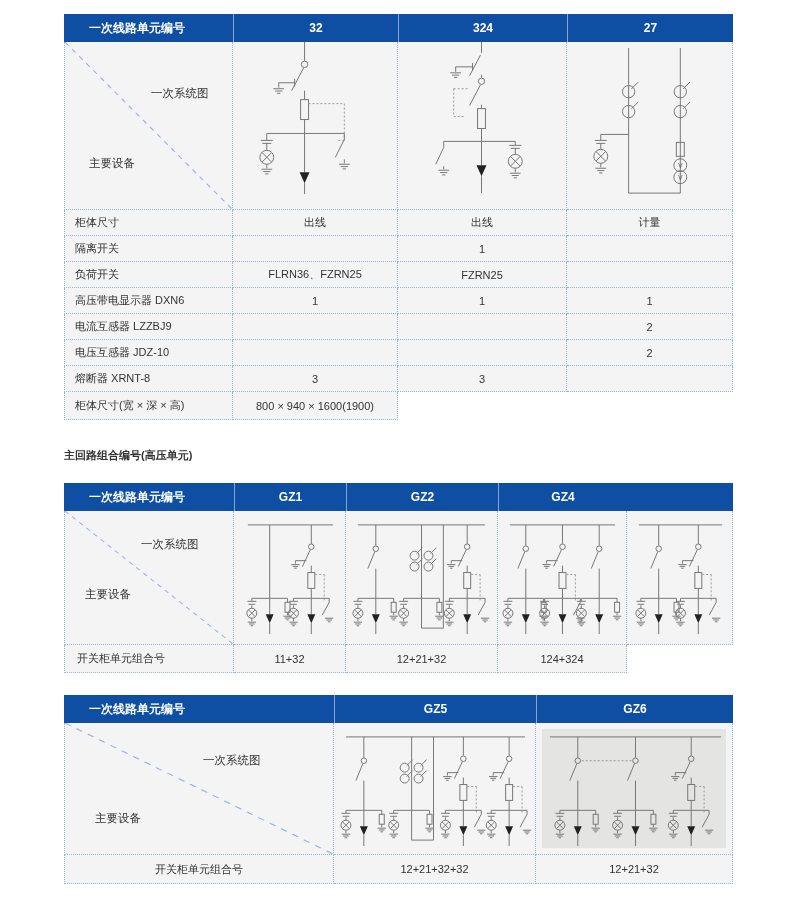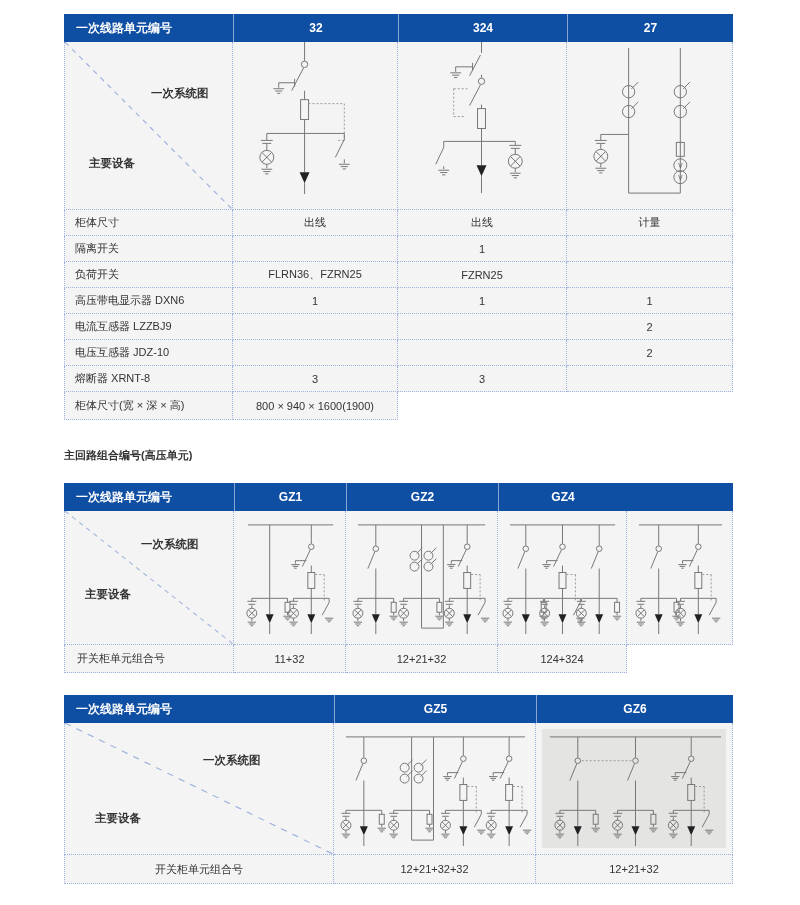--- a/index.html
+++ b/index.html
@@ -7,30 +7,30 @@
   body{width:800px;height:905px;position:relative;font-family:"Liberation Sans","DejaVu Sans",sans-serif;color:#333}
   .tbl{position:absolute;left:64px;width:669px}
   .row{display:grid}
   .t1 .row{grid-template-columns:169px 165px 169px 166px}
   .t2 .row{grid-template-columns:170px 112px 152px 129px 106px}
   .t3 .row{grid-template-columns:270px 202px 197px}
   .r26{height:26px}.r28{height:28px}.r29{height:29px}
   .rD1{height:168px}.rD2{height:134px}.rD3{height:132px}
   .hdr{background:#0e4ea3;color:#fff;font-size:12px;font-weight:600}
   .hdr>div{display:flex;align-items:center;height:100%}
-  .hl{padding-left:12px}
+  .hl{padding-left:25px}
   .hc{justify-content:center;border-left:1px solid rgba(255,255,255,.5)}
   .lc,.vc,.dc,.fc{background:#f4f4f4;border-right:1px dotted #9db2dd;border-bottom:1px dotted #9db2dd;font-size:11px;display:flex;align-items:center}
   .lc{padding-left:10px;border-left:1px dotted #9db2dd}
   .vc,.fc{justify-content:center}
   .fc-left{justify-content:flex-start;padding-left:12px}
   .dc{position:relative;display:block}
   .dlc{border-left:1px dotted #9db2dd}
   .dc svg{position:absolute;inset:0;width:100%;height:100%;display:block}
-  .dlbl{position:absolute;font-size:11.5px;color:#333;white-space:nowrap;font-weight:700}
+  .dlbl{position:absolute;font-size:11.5px;color:#333;white-space:nowrap;font-weight:400}
   .sec-title{position:absolute;left:64px;top:448px;font-size:11px;font-weight:600;color:#333}
 </style>
 </head>
 <body>
 
 <div class="tbl t1" style="top:14px">
   <div class="row r28 hdr">
     <div class="hl">一次线路单元编号</div>
     <div class="hc">32</div>
     <div class="hc">324</div>

